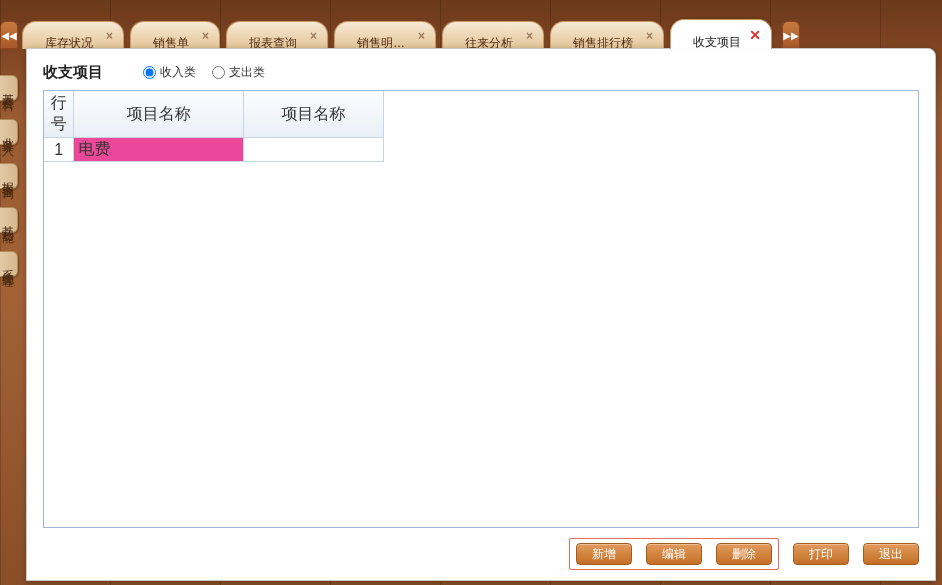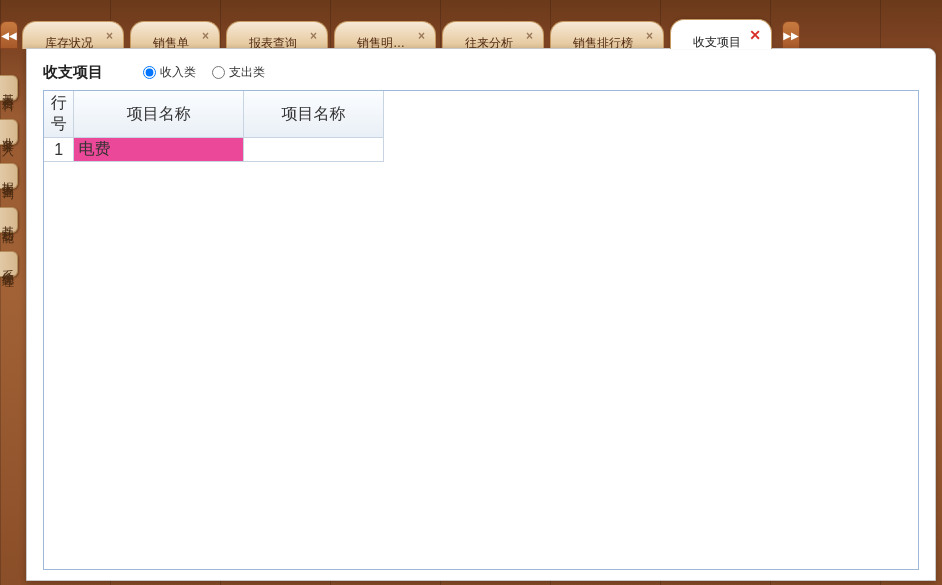--- a/index.html
+++ b/index.html
@@ -253,13 +253,22 @@
       <tbody>
         <tr class="row-sel">
           <td class="col-rownum">1</td>
           <td class="col-name">电费</td>
           <td class="col-remark"></td>
         </tr>
       </tbody>
     </table>
   </div>
 
+  <div class="button-bar">
+    <div class="highlight-group">
+      <div class="btn">新增</div>
+      <div class="btn">编辑</div>
+      <div class="btn">删除</div>
+    </div>
+    <div class="btn">打印</div>
+    <div class="btn">退出</div>
+  </div>
 </div>
 
 </body></html>

